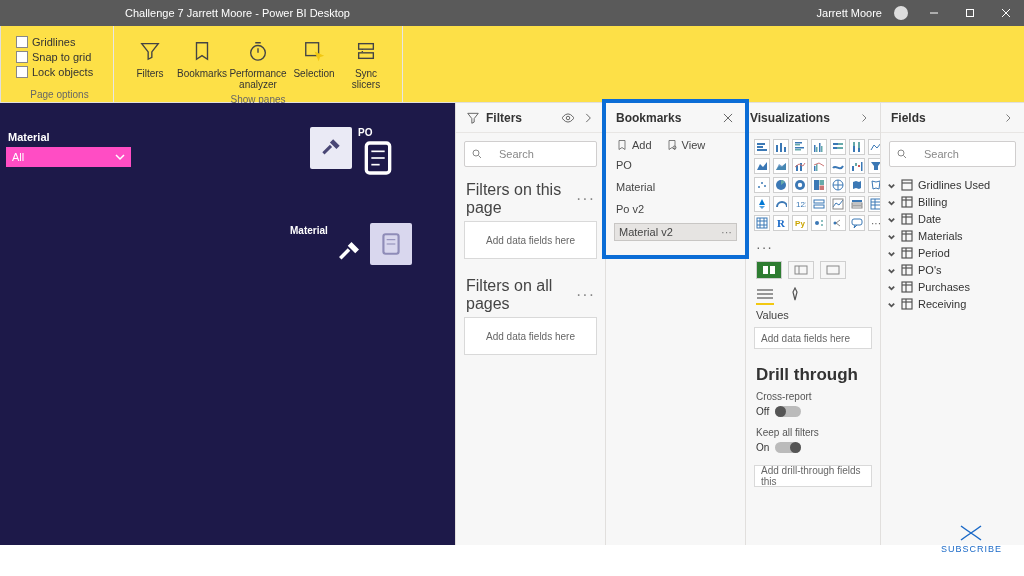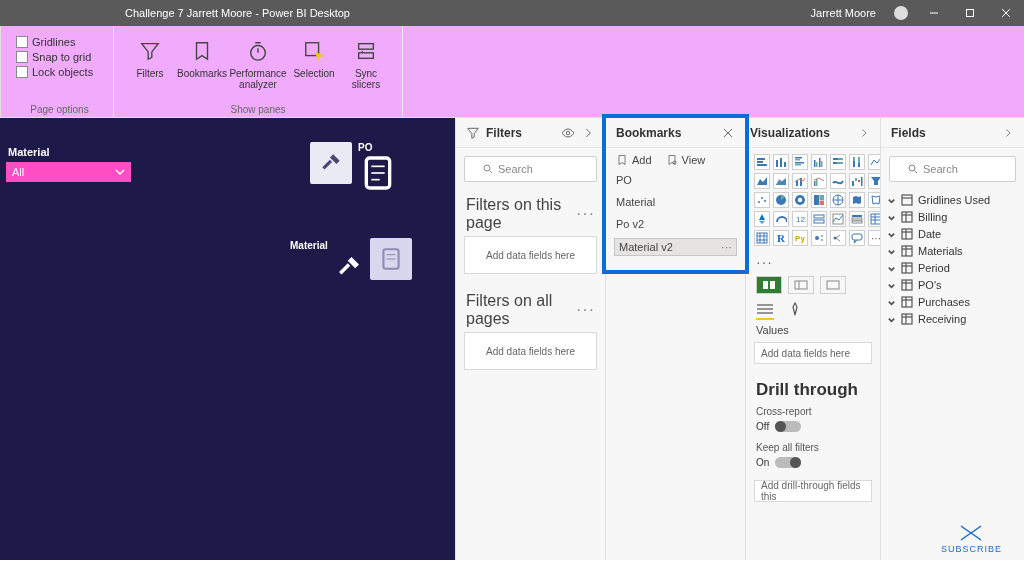--- a/index.html
+++ b/index.html
@@ -2,27 +2,27 @@
 <html><head>
 <meta charset="utf-8">
 <style>
   * { box-sizing: border-box; margin: 0; padding: 0; font-family: "Segoe UI", Arial, sans-serif; }
   html, body { width: 1024px; height: 576px; overflow: hidden; background: #fff; }
 
   
   .titlebar { height: 26px; background: #5a5a5a; color: #fff; display: flex; align-items: center; font-size: 11px; }
   .titlebar .title { position: absolute; left: 125px; }
   .titlebar .spacer { flex: 1; }
-  .titlebar .user { margin-right: 8px; display:flex; align-items:center; gap:18px;}
+  .titlebar .user { margin-right: 8px; display:flex; align-items:center; gap:12px;}
   .titlebar .user-circle { width:14px; height:14px; border-radius:50%; background:#ddd;}
   .winbtn { width: 36px; height: 26px; display:flex; align-items:center; justify-content:center; color:#fff; cursor:pointer;}
   .winbtn svg { width:10px; height:10px; }
 
   
-  .ribbon { height: 92px; background: #f0abfc; border-bottom: 1px solid #e1dfdd; display:flex; position:relative;}
+  .ribbon { height: 77px; background: #fde047; border-bottom: 1px solid #e1dfdd; display:flex; position:relative;}
   .ribbon-group { padding: 6px 10px 2px 10px; border-right: 1px solid #e8e6e4; display:flex; flex-direction:column; }
   .ribbon-group .group-label { text-align:center; font-size:10px; color:#666; margin-top:auto; padding-top:4px;}
   .page-options { display:flex; flex-direction:column; gap:3px; font-size:11px; color:#333; padding-top:4px;}
   .chk { display:flex; align-items:center; gap:4px;}
   .chk .box { width:12px; height:12px; border:1px solid #888; background:#fff;}
   .ribbon-btns { display:flex; }
   .rbtn { display:flex; flex-direction:column; align-items:center; justify-content:flex-start; width:52px; text-align:center; font-size:10px; color:#333; padding-top:6px; cursor:pointer;}
   .rbtn .icon { width:26px; height:26px; margin-bottom:4px; display:flex; align-items:center; justify-content:center;}
   .rbtn .icon svg { width:22px; height:22px; stroke:#444; fill:none; stroke-width:1.5;}
   .ribbon-edge { width:6px; border-left:1px solid #e1dfdd;}
@@ -39,21 +39,21 @@
   .tile .label { font-size:10px; font-weight:700; color:#fff;}
   .po-icon svg { width:40px; height:40px; }
 
   
   .panel { background:#f7f7f7; border-left:1px solid #e1dfdd; display:flex; flex-direction:column;}
   .panel-header { height:30px; display:flex; align-items:center; padding:0 10px; font-size:12px; font-weight:600; color:#333; border-bottom:1px solid #e8e6e4; gap:6px;}
   .panel-header .sp { flex:1;}
   .panel-header svg { width:14px; height:14px; stroke:#555; fill:none; stroke-width:1.5;}
 
   .filters-panel { width: 150px; }
-  .filters-search { margin:8px; height:26px; border:1px solid #d0cece; border-radius:2px; background:#fff; display:flex; align-items:center; padding:0 17px; gap:4px; font-size:11px; color:#888;}
+  .filters-search { margin:8px; height:26px; border:1px solid #d0cece; border-radius:2px; background:#fff; display:flex; align-items:center; padding:0 6px; gap:16px; font-size:11px; color:#888;}
   .filters-search svg { width:12px; height:12px; stroke:#888; fill:none; stroke-width:2;}
   .section-label { font-size:16px; color:#444; padding:6px 10px 4px 10px; display:flex; justify-content:space-between; align-items:center;}
   .section-label .dots { color:#888; letter-spacing:1px;}
   .field-well { margin:0 8px 12px 8px; height:38px; border:1px solid #d9d9d9; background:#fff; display:flex; align-items:center; justify-content:center; font-size:10px; color:#666;}
 
   .bookmarks-panel { width: 140px; position:relative;}
   .bm-highlight { position:absolute; top:-4px; left:-4px; right:-4px; height:160px; border:4px solid #0b6dd6; pointer-events:none; z-index:5;}
   .bm-toolbar { display:flex; gap:14px; padding:6px 10px; font-size:11px; color:#444;}
   .bm-toolbar .bt { display:flex; align-items:center; gap:4px; cursor:pointer;}
   .bm-toolbar svg { width:12px; height:12px; stroke:#555; fill:none; stroke-width:1.5;}

